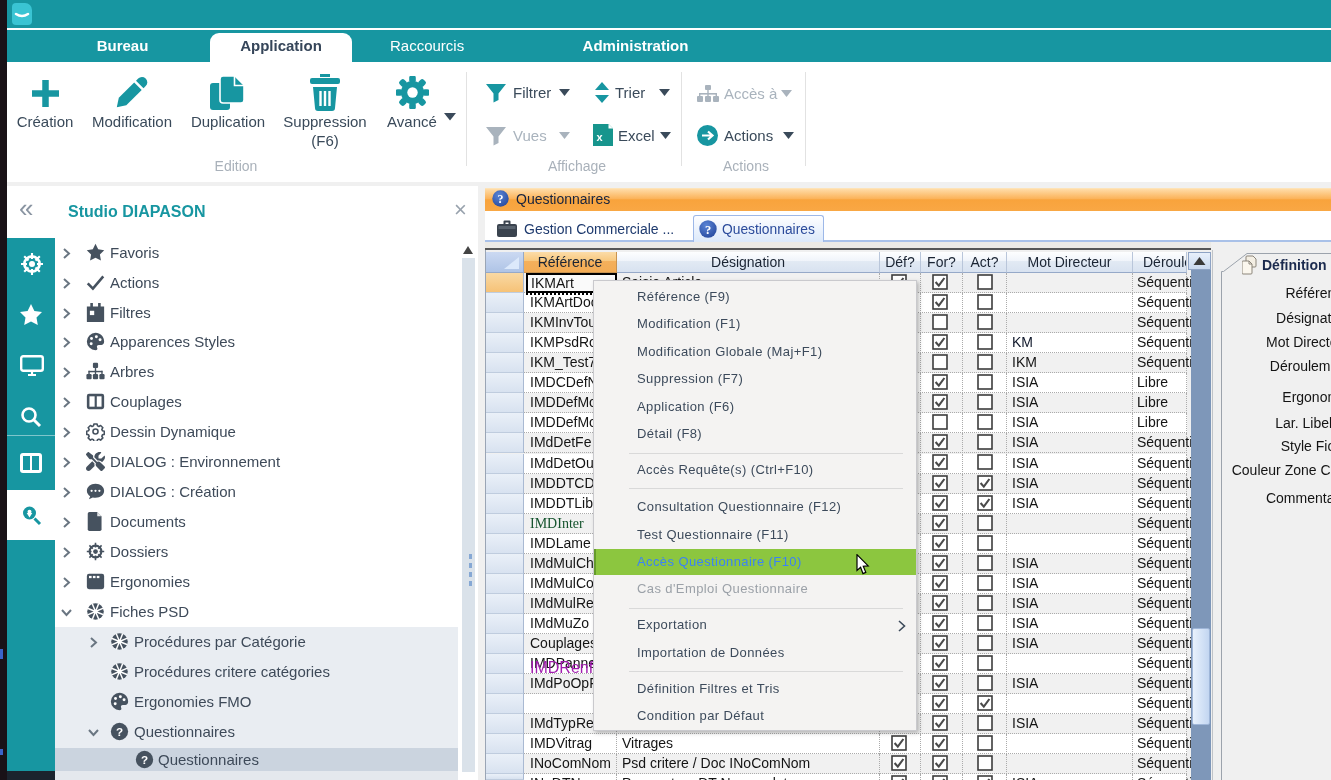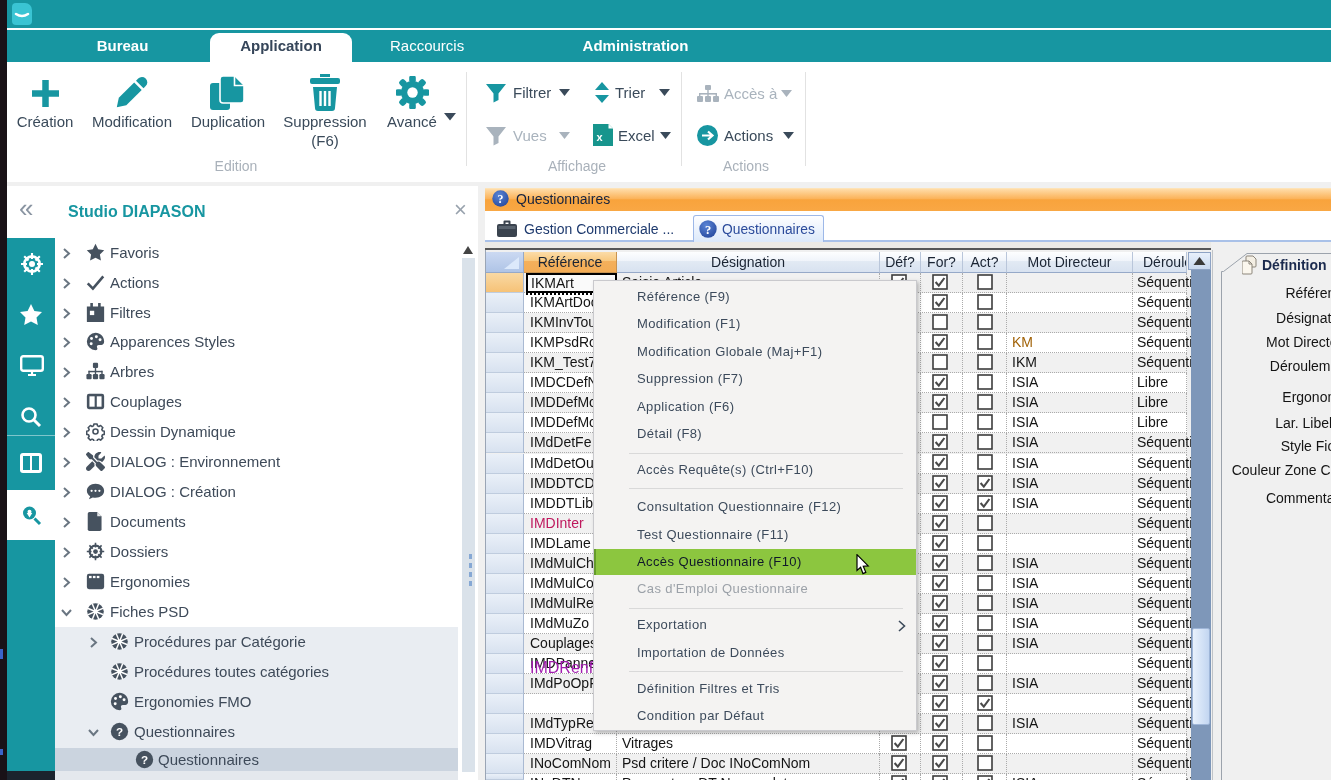--- a/index.html
+++ b/index.html
@@ -447,21 +447,21 @@
           <path d="M0 0 L0 -10" transform="rotate(157)"></path>
           <path d="M0 0 L0 -10" transform="rotate(202)"></path>
           <path d="M0 0 L0 -10" transform="rotate(247)"></path>
           <path d="M0 0 L0 -10" transform="rotate(292)"></path>
           <path d="M0 0 L0 -10" transform="rotate(337)"></path>
         </g>
         <circle cx="0" cy="0" r="2.4" fill="#fff"></circle>
       </g>
     </svg>
   </div>
-<div class="abs" style="left:134px;top:663px;width:300px;height:18px;font-size:15px;color:#3E4A59;">Procédures toutes catégories</div>
+<div class="abs" style="left:134px;top:663px;width:300px;height:18px;font-size:15px;color:#3E4A59;">Procédures critere catégories</div>
 <div class="abs" style="left:110px;top:692px;width:19px;height:19px;">
     <svg width="19" height="19" viewBox="0 0 22 22">
       <path d="M11 1a10 10 0 1 0 0 20c2 0 2.6-1.2 2-2.6-.8-1.8-.4-3.4 2-3.4h2.6c2 0 3.4-1.5 3.4-4C21 5.5 16.5 1 11 1Z" fill="#46525F"></path>
       <g fill="#fff">
         <circle cx="6.4" cy="7.5" r="1.7"></circle>
         <circle cx="12" cy="5.4" r="1.7"></circle>
         <circle cx="16.3" cy="9" r="1.7"></circle>
         <circle cx="6" cy="13.5" r="1.7"></circle>
       </g>
     </svg>
@@ -660,21 +660,21 @@
     <svg width="16" height="16">
       <rect x="1" y="1" width="14" height="14" fill="#fff" stroke="#3C3C3C" stroke-width="1.6"></rect>
       <path d="M3.6 8 6.8 11.6 12.4 4" stroke="#4A4A4A" stroke-width="2.1" fill="none"></path>
     </svg>
   </div>
 <div class="abs" style="left:977px;top:334px;width:16px;height:16px;">
     <svg width="16" height="16">
       <rect x="1" y="1" width="14" height="14" fill="#fff" stroke="#3C3C3C" stroke-width="1.6"></rect>
     </svg>
   </div>
-<div class="abs" style="left:1012px;top:333.1px;width:100px;height:20.1px;font-size:14px;color:#a16207;line-height:19px;white-space:nowrap;overflow:hidden;">KM</div>
+<div class="abs" style="left:1012px;top:333.1px;width:100px;height:20.1px;font-size:14px;color:#0f172a;line-height:19px;white-space:nowrap;overflow:hidden;">KM</div>
 <div class="abs" style="left:1137px;top:333.1px;width:54px;height:20.1px;font-size:14px;color:#141414;line-height:19px;white-space:nowrap;overflow:hidden;">Séquentiel</div>
 <div class="abs" style="left:486px;top:353.2px;width:38px;height:20.1px;background:linear-gradient(#EAF0F8,#D8E2F0);border-right:1px solid #A9B9D2;border-bottom:1px solid #BFCCDE;box-sizing:border-box;"></div>
 <div class="abs" style="left:524px;top:353.2px;width:663px;height:20.1px;background:#F1F1F1;"></div>
 <div class="abs" style="left:616px;top:353.2px;width:1px;height:20.1px;border-left:1px dotted #ABABAB;"></div>
 <div class="abs" style="left:879px;top:353.2px;width:1px;height:20.1px;border-left:1px dotted #ABABAB;"></div>
 <div class="abs" style="left:920px;top:353.2px;width:1px;height:20.1px;border-left:1px dotted #ABABAB;"></div>
 <div class="abs" style="left:962px;top:353.2px;width:1px;height:20.1px;border-left:1px dotted #ABABAB;"></div>
 <div class="abs" style="left:1006px;top:353.2px;width:1px;height:20.1px;border-left:1px dotted #ABABAB;"></div>
 <div class="abs" style="left:1132px;top:353.2px;width:1px;height:20.1px;border-left:1px dotted #ABABAB;"></div>
 <div class="abs" style="left:1186px;top:353.2px;width:1px;height:20.1px;border-left:1px dotted #ABABAB;"></div>
@@ -912,21 +912,21 @@
 <div class="abs" style="left:486px;top:513.6px;width:38px;height:20.1px;background:linear-gradient(#EAF0F8,#D8E2F0);border-right:1px solid #A9B9D2;border-bottom:1px solid #BFCCDE;box-sizing:border-box;"></div>
 <div class="abs" style="left:524px;top:513.6px;width:663px;height:20.1px;background:#F1F1F1;"></div>
 <div class="abs" style="left:616px;top:513.6px;width:1px;height:20.1px;border-left:1px dotted #ABABAB;"></div>
 <div class="abs" style="left:879px;top:513.6px;width:1px;height:20.1px;border-left:1px dotted #ABABAB;"></div>
 <div class="abs" style="left:920px;top:513.6px;width:1px;height:20.1px;border-left:1px dotted #ABABAB;"></div>
 <div class="abs" style="left:962px;top:513.6px;width:1px;height:20.1px;border-left:1px dotted #ABABAB;"></div>
 <div class="abs" style="left:1006px;top:513.6px;width:1px;height:20.1px;border-left:1px dotted #ABABAB;"></div>
 <div class="abs" style="left:1132px;top:513.6px;width:1px;height:20.1px;border-left:1px dotted #ABABAB;"></div>
 <div class="abs" style="left:1186px;top:513.6px;width:1px;height:20.1px;border-left:1px dotted #ABABAB;"></div>
 <div class="abs" style="left:524px;top:532.6px;width:663px;height:1px;border-top:1px dotted #ABABAB;"></div>
-<div class="abs" style="left:530px;top:513.6px;width:85px;height:20.1px;font-size:14px;color:#be185d;line-height:19px;white-space:nowrap;overflow:hidden;">IMDInter</div>
+<div class="abs" style="left:530px;top:513.6px;width:85px;height:20.1px;font-size:14px;color:#14532d;line-height:19px;white-space:nowrap;overflow:hidden;font-family:Liberation Serif, serif;">IMDInter</div>
 <div class="abs" style="left:891px;top:515px;width:16px;height:16px;">
     <svg width="16" height="16">
       <rect x="1" y="1" width="14" height="14" fill="#fff" stroke="#3C3C3C" stroke-width="1.6"></rect>
       <path d="M3.6 8 6.8 11.6 12.4 4" stroke="#4A4A4A" stroke-width="2.1" fill="none"></path>
     </svg>
   </div>
 <div class="abs" style="left:932px;top:515px;width:16px;height:16px;">
     <svg width="16" height="16">
       <rect x="1" y="1" width="14" height="14" fill="#fff" stroke="#3C3C3C" stroke-width="1.6"></rect>
       <path d="M3.6 8 6.8 11.6 12.4 4" stroke="#4A4A4A" stroke-width="2.1" fill="none"></path>
@@ -1368,21 +1368,21 @@
 <div class="abs" style="left:637px;top:343.5px;width:270px;height:17px;font-size:13px;letter-spacing:0.4px;color:#3C4A5B;white-space:nowrap;">Modification Globale (Maj+F1)</div>
 <div class="abs" style="left:637px;top:371.0px;width:270px;height:17px;font-size:13px;letter-spacing:0.4px;color:#3C4A5B;white-space:nowrap;">Suppression (F7)</div>
 <div class="abs" style="left:637px;top:398.5px;width:270px;height:17px;font-size:13px;letter-spacing:0.4px;color:#3C4A5B;white-space:nowrap;">Application (F6)</div>
 <div class="abs" style="left:637px;top:426.0px;width:270px;height:17px;font-size:13px;letter-spacing:0.4px;color:#3C4A5B;white-space:nowrap;">Détail (F8)</div>
 <div class="abs" style="left:629px;top:452.5px;width:274px;height:1px;background:#D9D9D9;"></div>
 <div class="abs" style="left:637px;top:461.5px;width:270px;height:17px;font-size:13px;letter-spacing:0.4px;color:#3C4A5B;white-space:nowrap;">Accès Requête(s) (Ctrl+F10)</div>
 <div class="abs" style="left:629px;top:488.0px;width:274px;height:1px;background:#D9D9D9;"></div>
 <div class="abs" style="left:637px;top:499.0px;width:270px;height:17px;font-size:13px;letter-spacing:0.4px;color:#3C4A5B;white-space:nowrap;">Consultation Questionnaire (F12)</div>
 <div class="abs" style="left:637px;top:526.5px;width:270px;height:17px;font-size:13px;letter-spacing:0.4px;color:#3C4A5B;white-space:nowrap;">Test Questionnaire (F11)</div>
 <div class="abs" style="left:594px;top:549.0px;width:322px;height:26px;background:#8CC63F;border-left:2px solid #649B2B;box-sizing:border-box;"></div>
-<div class="abs" style="left:637px;top:553.5px;width:270px;height:17px;font-size:13px;letter-spacing:0.4px;color:#0f172a;white-space:nowrap;">Accès Questionnaire (F10)</div>
+<div class="abs" style="left:637px;top:553.5px;width:270px;height:17px;font-size:13px;letter-spacing:0.4px;color:#3b82f6;white-space:nowrap;">Accès Questionnaire (F10)</div>
 <div class="abs" style="left:637px;top:581.0px;width:270px;height:17px;font-size:13px;letter-spacing:0.4px;color:#9BA1A8;white-space:nowrap;">Cas d'Emploi Questionnaire</div>
 <div class="abs" style="left:629px;top:607.5px;width:274px;height:1px;background:#D9D9D9;"></div>
 <div class="abs" style="left:637px;top:617.0px;width:270px;height:17px;font-size:13px;letter-spacing:0.4px;color:#3C4A5B;white-space:nowrap;">Exportation</div>
 <div class="abs" style="left:897px;top:619.5px;width:9px;height:12px;">
     <svg width="9" height="12">
       <path d="M2 1 7.5 6 2 11" stroke="#3C4A5B" stroke-width="1.6" fill="none"></path>
     </svg>
   </div>
 <div class="abs" style="left:637px;top:644.5px;width:270px;height:17px;font-size:13px;letter-spacing:0.4px;color:#3C4A5B;white-space:nowrap;">Importation de Données</div>
 <div class="abs" style="left:629px;top:671.0px;width:274px;height:1px;background:#D9D9D9;"></div>

